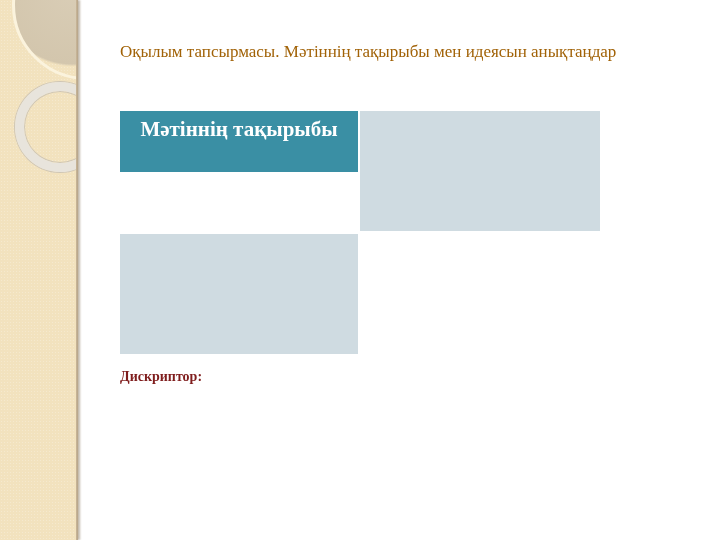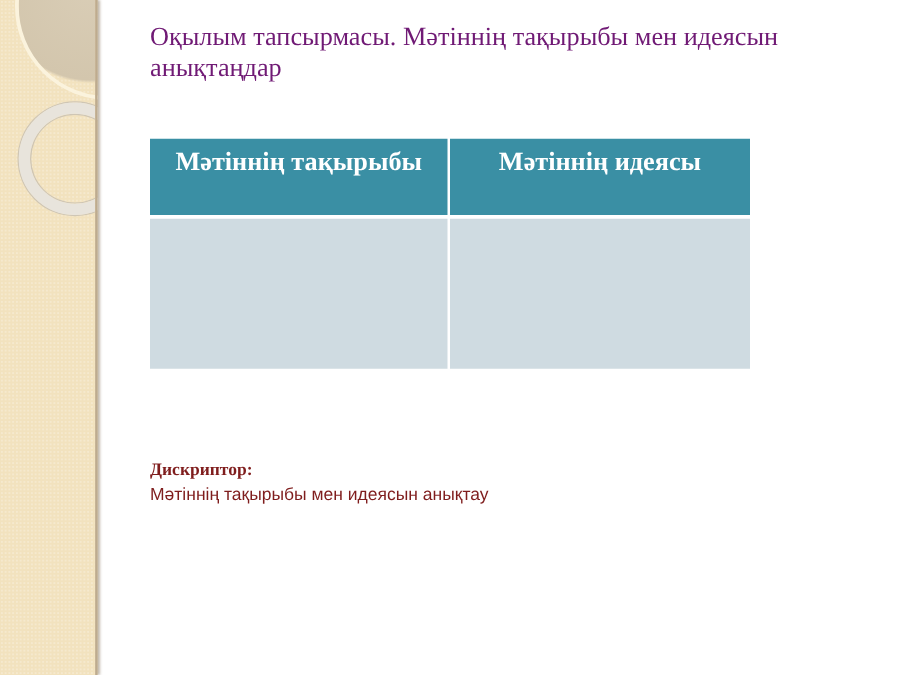--- a/index.html
+++ b/index.html
@@ -28,22 +28,22 @@
       box-sizing: border-box;
     }
     .circle-ring {
       position: absolute; left: 15px; top: 82px; width: 90px; height: 90px;
       border-radius: 50%;
       border: 9px solid #e8e4dc;
       box-shadow: inset 0 0 0 1px #cfc6b5, 0 0 0 1px #cfc6b5;
       box-sizing: border-box;
     }
     .title {
-      position: absolute; left: 120px; top: 17px; width: 520px;
-      color: #701a75; font-size: 21px; line-height: 25px;
+      position: absolute; left: 120px; top: 39px; width: 520px;
+      color: #a16207; font-size: 17px; line-height: 25px;
       font-family: "Liberation Serif", serif;
     }
     .table {
       position: absolute; left: 120px; top: 111px; width: 480px;
       display: grid; grid-template-columns: 238px 240px; column-gap: 2px; row-gap: 3px;
     }
     .th {
       background: #3a8fa4; color: #ffffff; height: 61px;
       font-weight: bold; font-size: 21px; text-align: center;
       padding-top: 6px; box-sizing: border-box; font-family: "Liberation Serif", serif;
@@ -59,21 +59,19 @@
 <div class="sidebar">
   <div class="circle-big"></div>
   <div class="circle-ring"></div>
   <div class="sidebar-edge"></div>
 </div>
 
 <div class="title">Оқылым тапсырмасы. Мәтіннің тақырыбы мен идеясын анықтаңдар</div>
 
 <div class="table">
   <div class="th">Мәтіннің тақырыбы</div>
-  <div class="th">Мәтіннің идеясы</div>
   <div class="td"></div>
   <div class="td"></div>
 </div>
 
 <div class="desc">
   <div class="desc-label">Дискриптор:</div>
-  <div class="desc-text">Мәтіннің тақырыбы мен идеясын анықтау</div>
 </div>
 
 </body></html>

